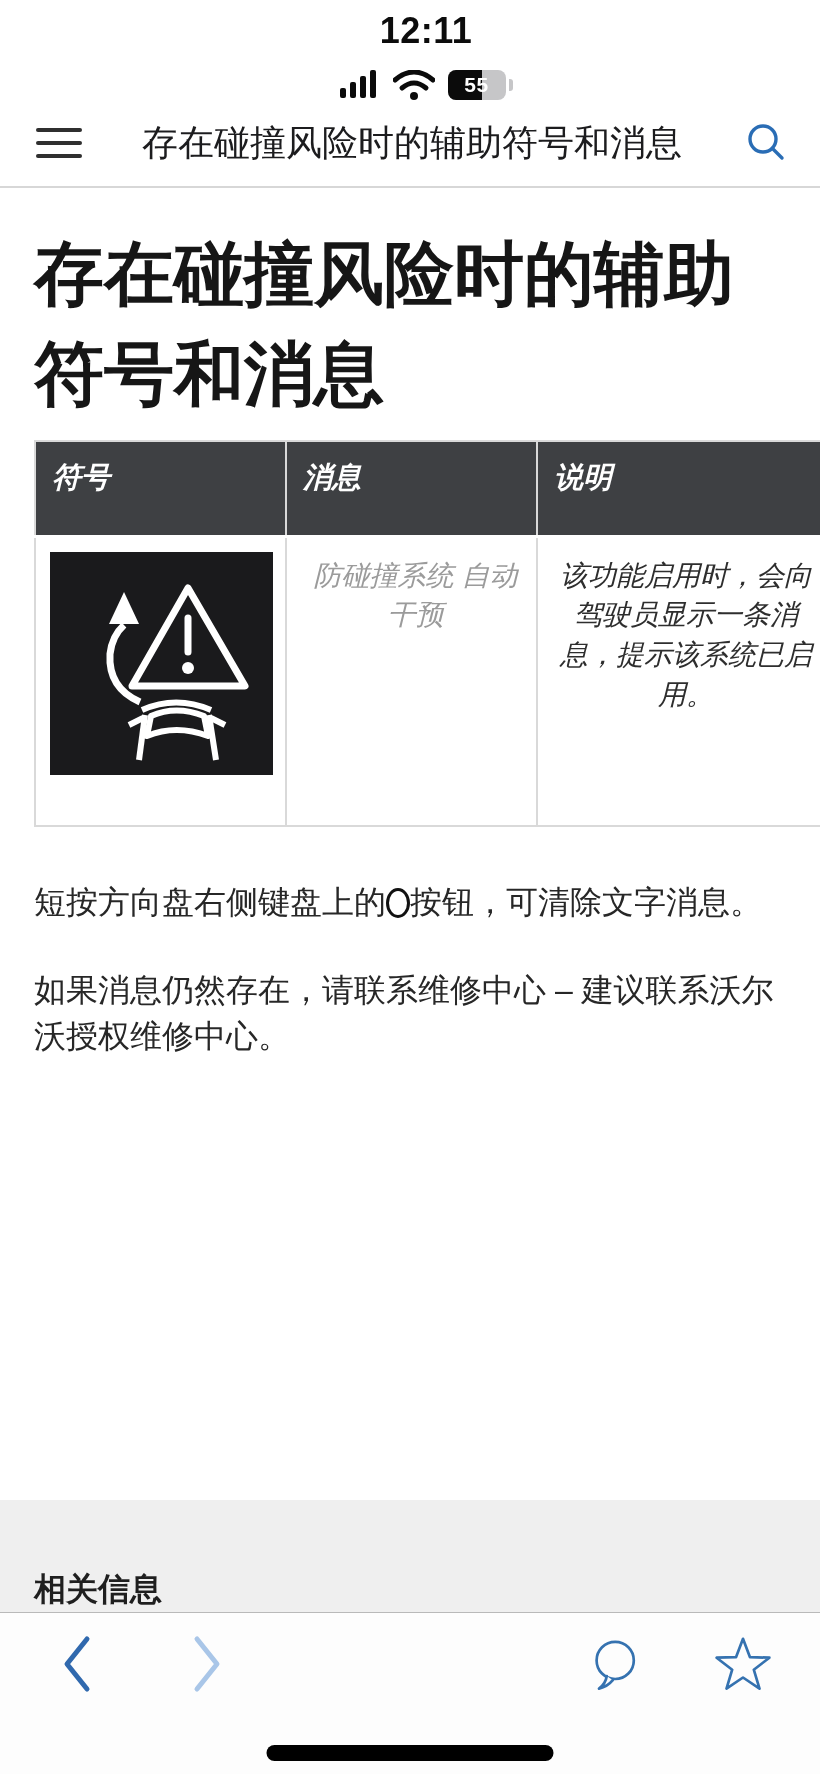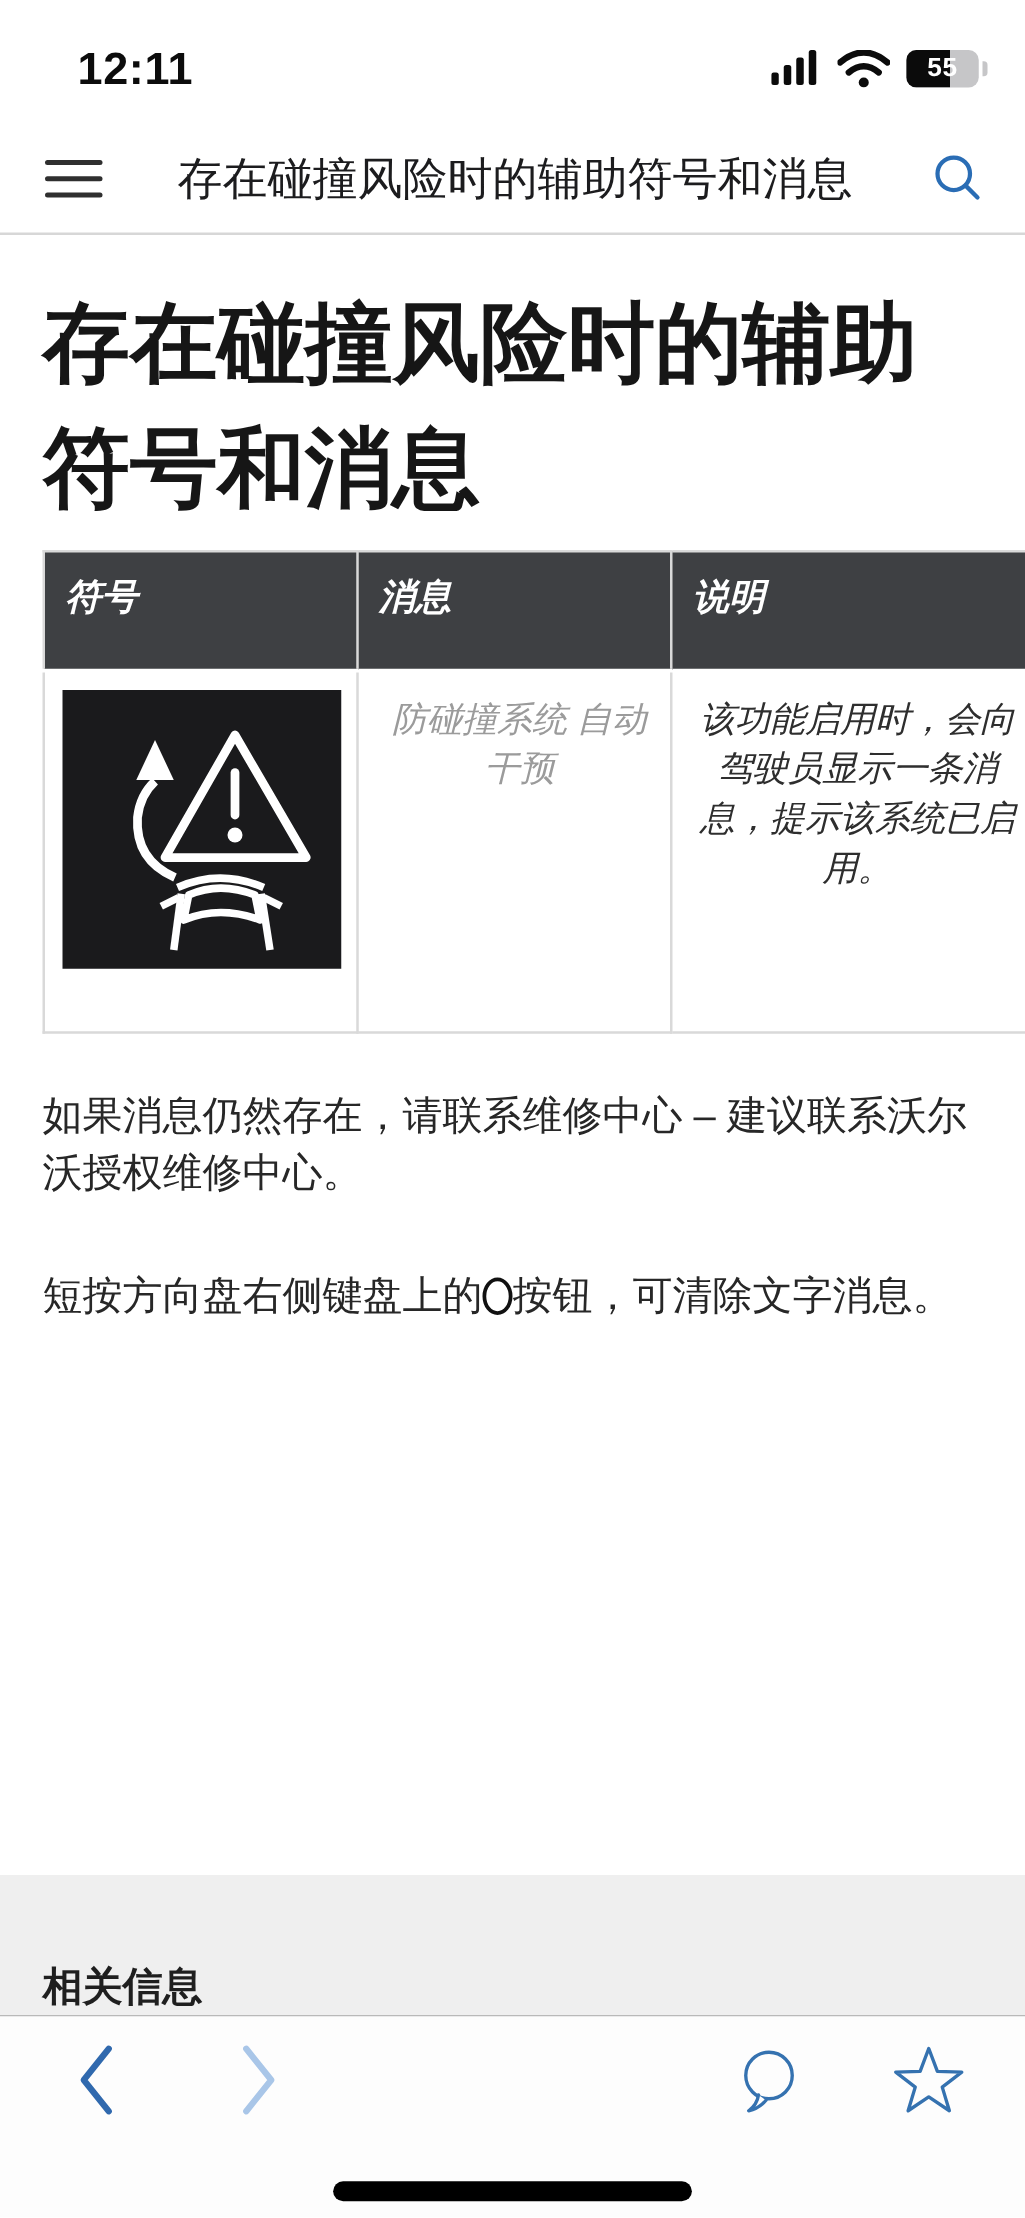--- a/index.html
+++ b/index.html
@@ -1,20 +1,20 @@
 <!DOCTYPE html>
 <html><head>
 <meta charset="utf-8">
 <style>
   html,body{margin:0;padding:0;}
   body{width:820px;height:1774px;background:#ffffff;font-family:"Liberation Sans","DejaVu Sans",sans-serif;position:relative;overflow:hidden;color:#2b2b2b;}
   .screen{position:absolute;inset:0;}
 
   
-  .status-bar{height:100px;display:flex;align-items:center;justify-content:space-between;padding:10px 30px 0 62px;box-sizing:border-box;}
+  .status-bar{height:100px;display:flex;align-items:center;justify-content:space-between;padding:10px 30px 0 62px;box-sizing:border-box;flex-direction:column;}
   .status-time{font-size:36px;font-weight:700;color:#0c0c0c;letter-spacing:0.5px;}
   .status-icons{display:flex;align-items:center;gap:13px;justify-content:space-between;}
   .battery{position:relative;width:58px;height:30px;border-radius:8px;background:#c6c6c8;overflow:hidden;}
   .battery .fill{position:absolute;left:0;top:0;bottom:0;width:60%;background:#0b0b0b;}
   .battery .pct{position:absolute;inset:0;display:flex;align-items:center;justify-content:center;font-size:21px;font-weight:700;color:#ffffff;letter-spacing:0.5px;}
   .battery-nub{width:4px;height:12px;background:#c6c6c8;border-radius:0 3px 3px 0;margin-left:-10px;}
 
   
   .navbar{height:88px;display:flex;align-items:center;border-bottom:2px solid #d7d7d7;box-sizing:border-box;padding:0 30px 0 36px;}
   .hamburger{width:46px;display:flex;flex-direction:column;gap:9px;cursor:pointer;}
@@ -126,23 +126,23 @@
                 <path d="M161 166 L175 173" fill="none" stroke="#ffffff" stroke-width="6"></path>
               </svg>
             </div>
           </td>
           <td class="msg-cell">防碰撞系统 自动干预</td>
           <td class="desc-cell">该功能启用时，会向驾驶员显示一条消息，提示该系统已启用。</td>
         </tr>
       </tbody>
     </table>
 
+    <p class="body-p"><span>短按方向盘右侧键盘上的</span><span class="o-button"></span><span>按钮，可清除文字消息。</span></p>
+
     <p class="body-p contact-p">如果消息仍然存在，请联系维修中心 – 建议联系沃尔沃授权维修中心。</p>
-
-    <p class="body-p"><span>短按方向盘右侧键盘上的</span><span class="o-button"></span><span>按钮，可清除文字消息。</span></p>
   </main>
 
   <section class="related">
     <h2>相关信息</h2>
   </section>
 
   <footer class="toolbar">
     <button class="tb-btn tb-back">
       <svg width="34" height="60" viewBox="0 0 34 60">
         <polyline points="27,5 7,30 27,55" fill="none" stroke="#3069ae" stroke-width="5" stroke-linecap="round" stroke-linejoin="round"></polyline>

